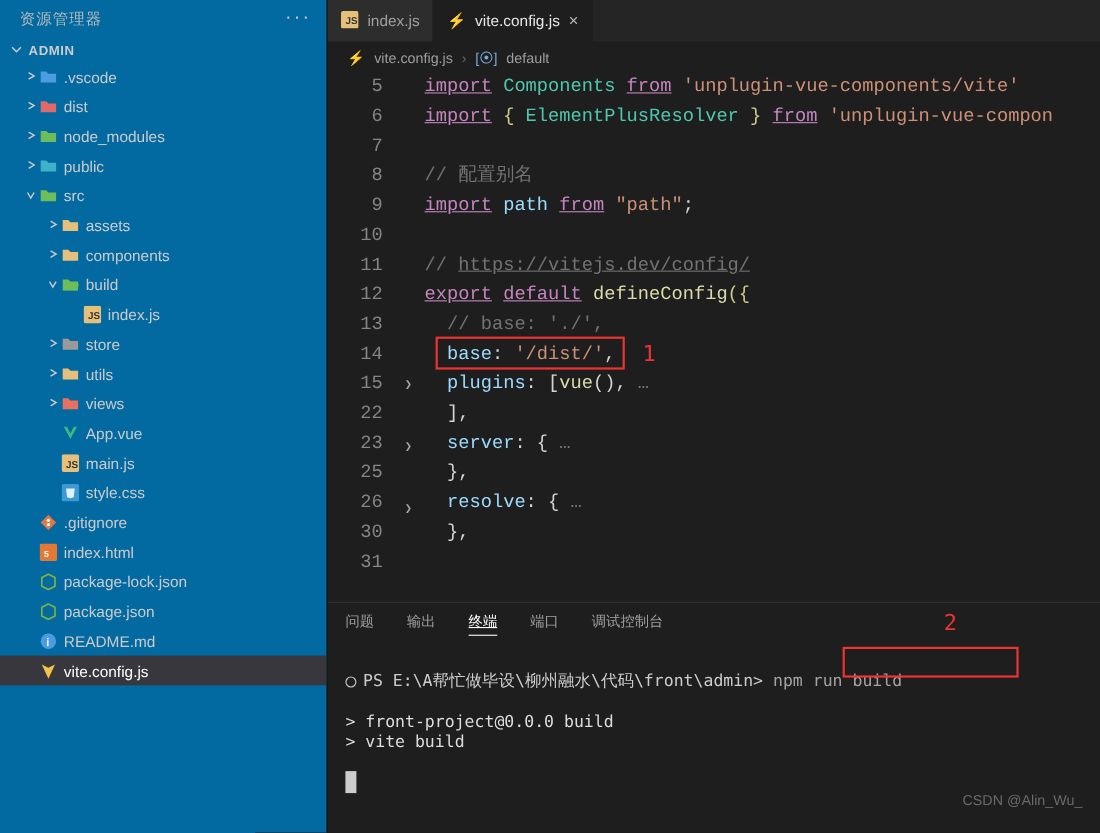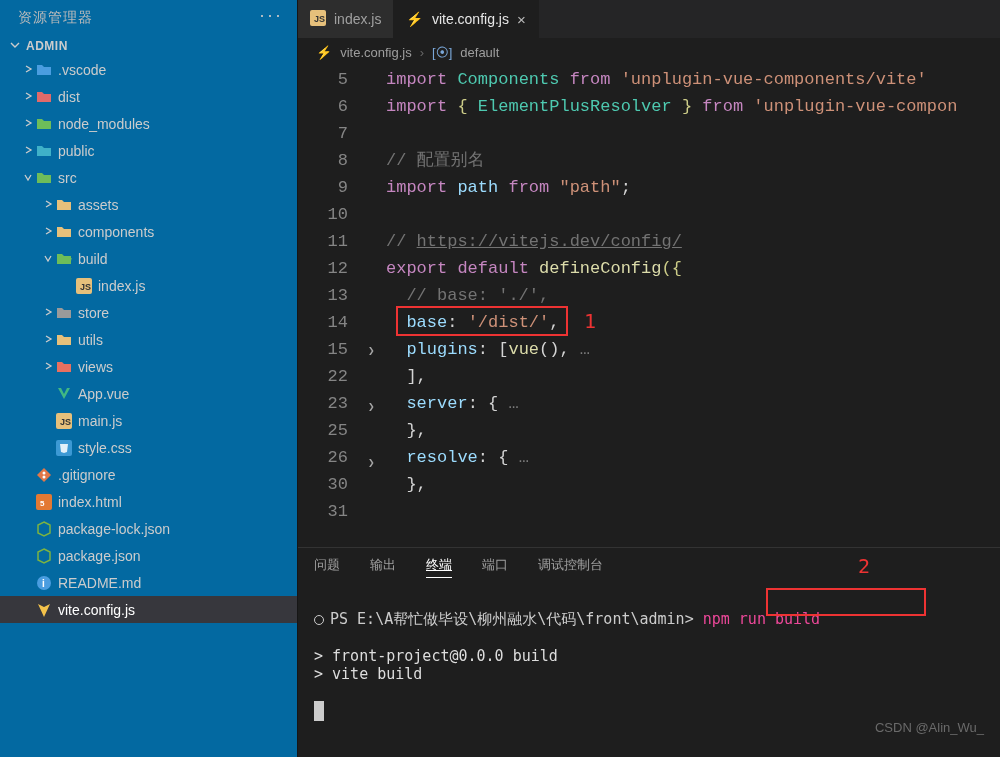--- a/index.html
+++ b/index.html
@@ -36,38 +36,38 @@
 .tab .close { color: #bbb; font-size: 15px; }
 .crumb { display: flex; align-items: center; gap: 8px; height: 28px; padding-left: 18px; background: #1e1e1e; color: #9e9e9e; font-size: 13px; }
 .crumb .sep { color: #666; }
 .crumb .sym { color: #7aa7d8; }
 .editor { flex: 1; display: flex; font-family: Consolas, "Courier New", monospace; font-size: 17px; line-height: 27px; overflow: hidden; position: relative; }
 .gutter { width: 70px; text-align: right; padding-right: 20px; color: #858585; }
 .foldcol { width: 18px; color: #9e9e9e; }
 .code { flex: 1; color: #d4d4d4; white-space: pre; min-width: 0; position: relative; }
 .fold { color: #a6a6a6; font-size: 11px; display: inline-block; }
 
-.kw { color: #c586c0; }
+.kw { color: #c586c0; text-decoration: underline; }
 .fn { color: #dcdcaa; }
 .cls { color: #4ec9b0; }
 .str { color: #ce9178; }
 .cmt { color: #737373; }
 .punc { color: #d4d4d4; }
 .punc-y { color: #cccc88; }
 .id { color: #9cdcfe; }
 .ellip { color: #bbb; opacity: 0.6; }
 .link { text-decoration: underline; }
 
 .panel { height: 210px; border-top: 1px solid #333; display: flex; flex-direction: column; background: #1e1e1e; }
 .panel-tabs { display: flex; gap: 30px; padding: 8px 16px 6px; font-size: 13px; color: #a0a0a0; }
 .panel-tabs .pt { cursor: pointer; }
 .panel-tabs .pt.active { color: #fff; border-bottom: 1px solid #fff; padding-bottom: 3px; text-decoration: underline; }
 .term { flex: 1; padding: 8px 16px; font-family: Consolas, monospace; font-size: 15px; color: #ddd; white-space: pre; position: relative; }
 .term .pscircle { display: inline-block; width: 10px; height: 10px; border: 1.3px solid #ccc; border-radius: 50%; margin-right: 6px; vertical-align: -1px;}
-.term .y { color: #ec4899; }
+.term .y { color: #a3a3a3; }
 .term .prompt { color: #ccc; }
 .cursor { display:inline-block; width: 10px; height: 20px; background: #cccccc; vertical-align: -3px;}
 
 .anno1 { position: absolute; border: 2px solid #e33; }
 .anno1-num { position: absolute; color: #e33; font-size: 20px; font-family: Consolas, monospace; }
 .watermark { position: absolute; right: 16px; bottom: 22px; color: #6a6a6a; font-size: 13px; }
 </style>
 </head>
 <body>
 

